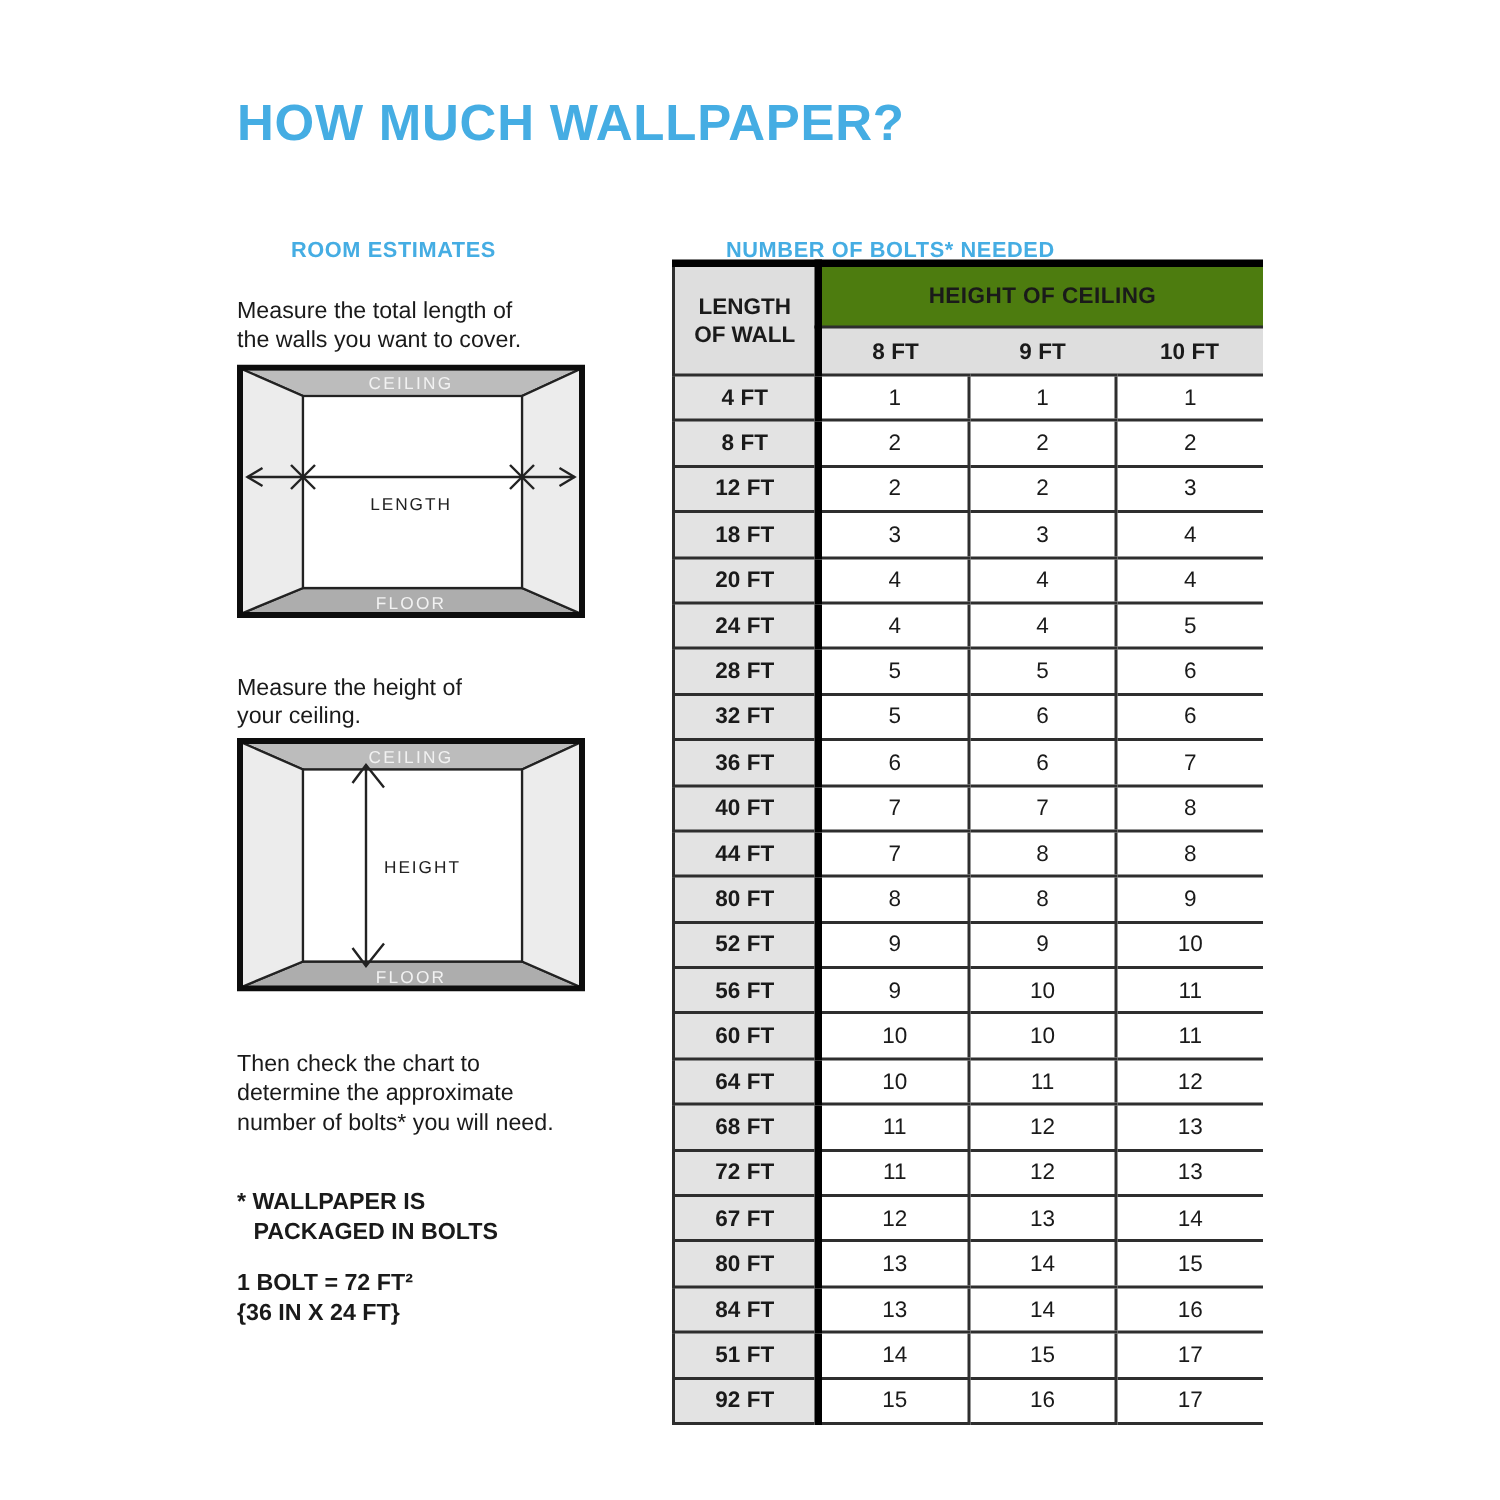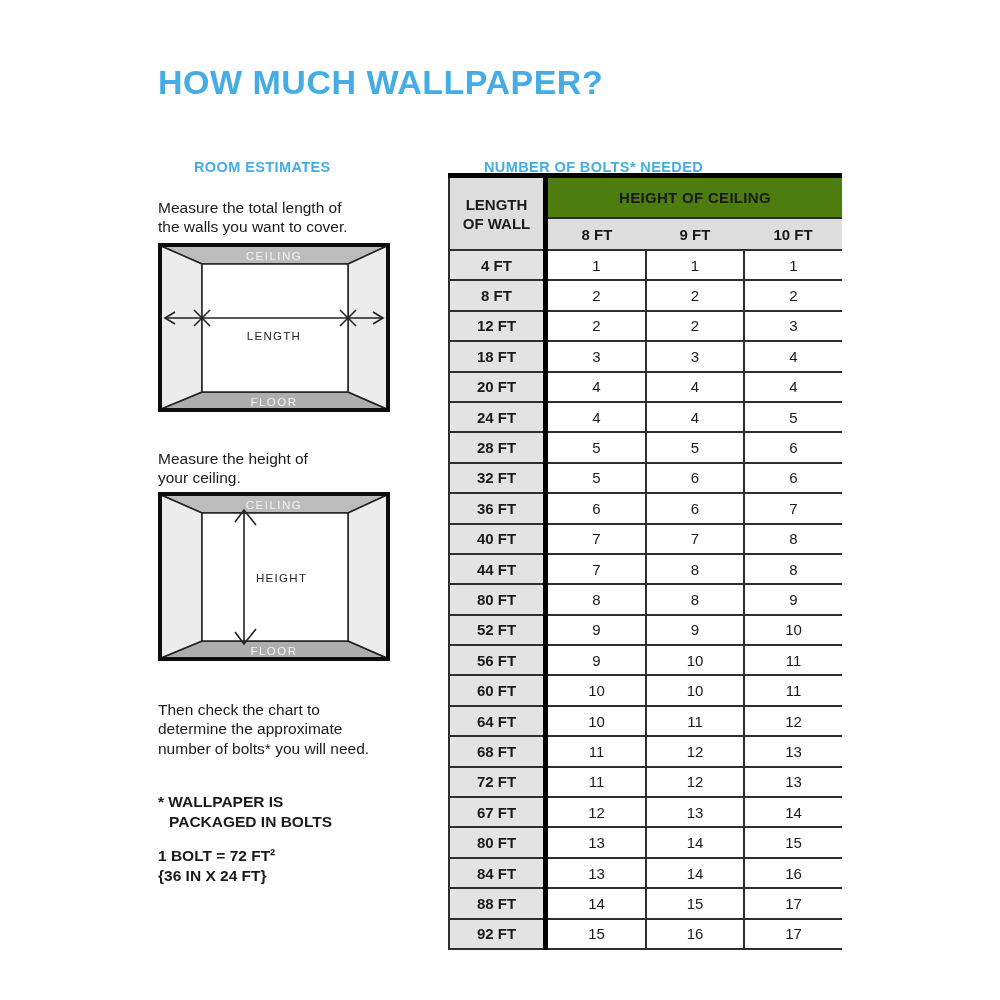--- a/index.html
+++ b/index.html
@@ -273,21 +273,21 @@
           <td class="val">14</td>
           <td class="val">15</td>
         </tr>
         <tr>
           <td class="rowlabel">84 FT</td>
           <td class="val">13</td>
           <td class="val">14</td>
           <td class="val">16</td>
         </tr>
         <tr>
-          <td class="rowlabel">88 FT</td>
+          <td class="rowlabel">51 FT</td>
           <td class="val">14</td>
           <td class="val">15</td>
           <td class="val">17</td>
         </tr>
         <tr>
           <td class="rowlabel">92 FT</td>
           <td class="val">15</td>
           <td class="val">16</td>
           <td class="val">17</td>
         </tr>

